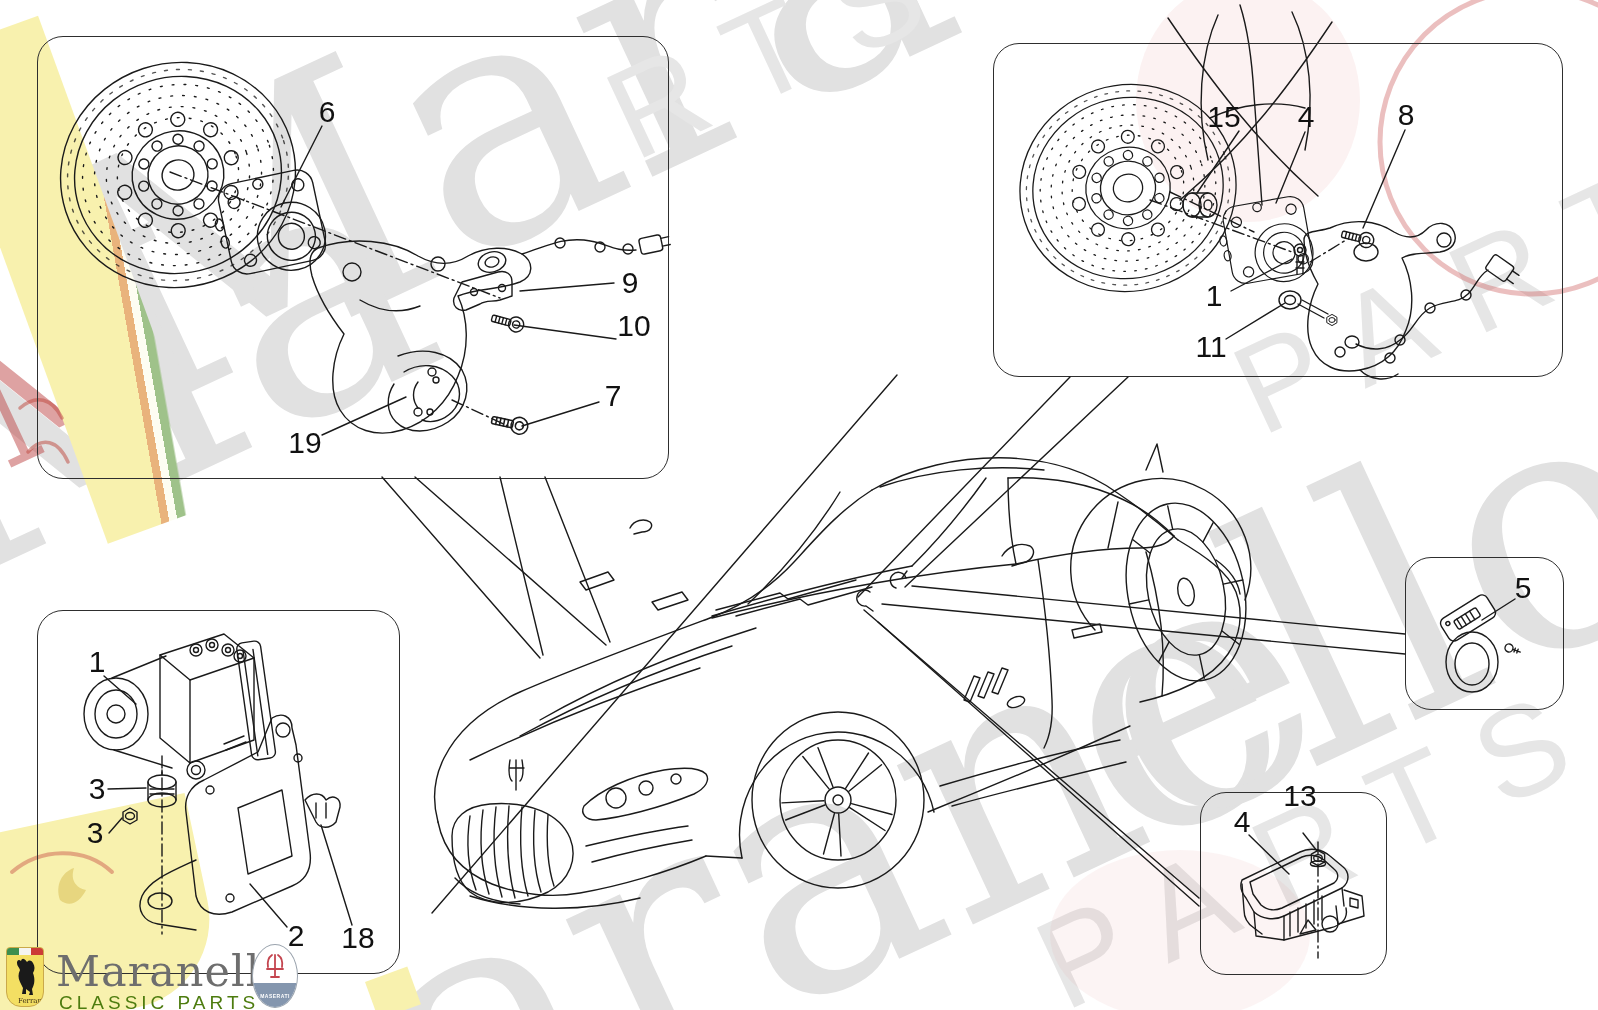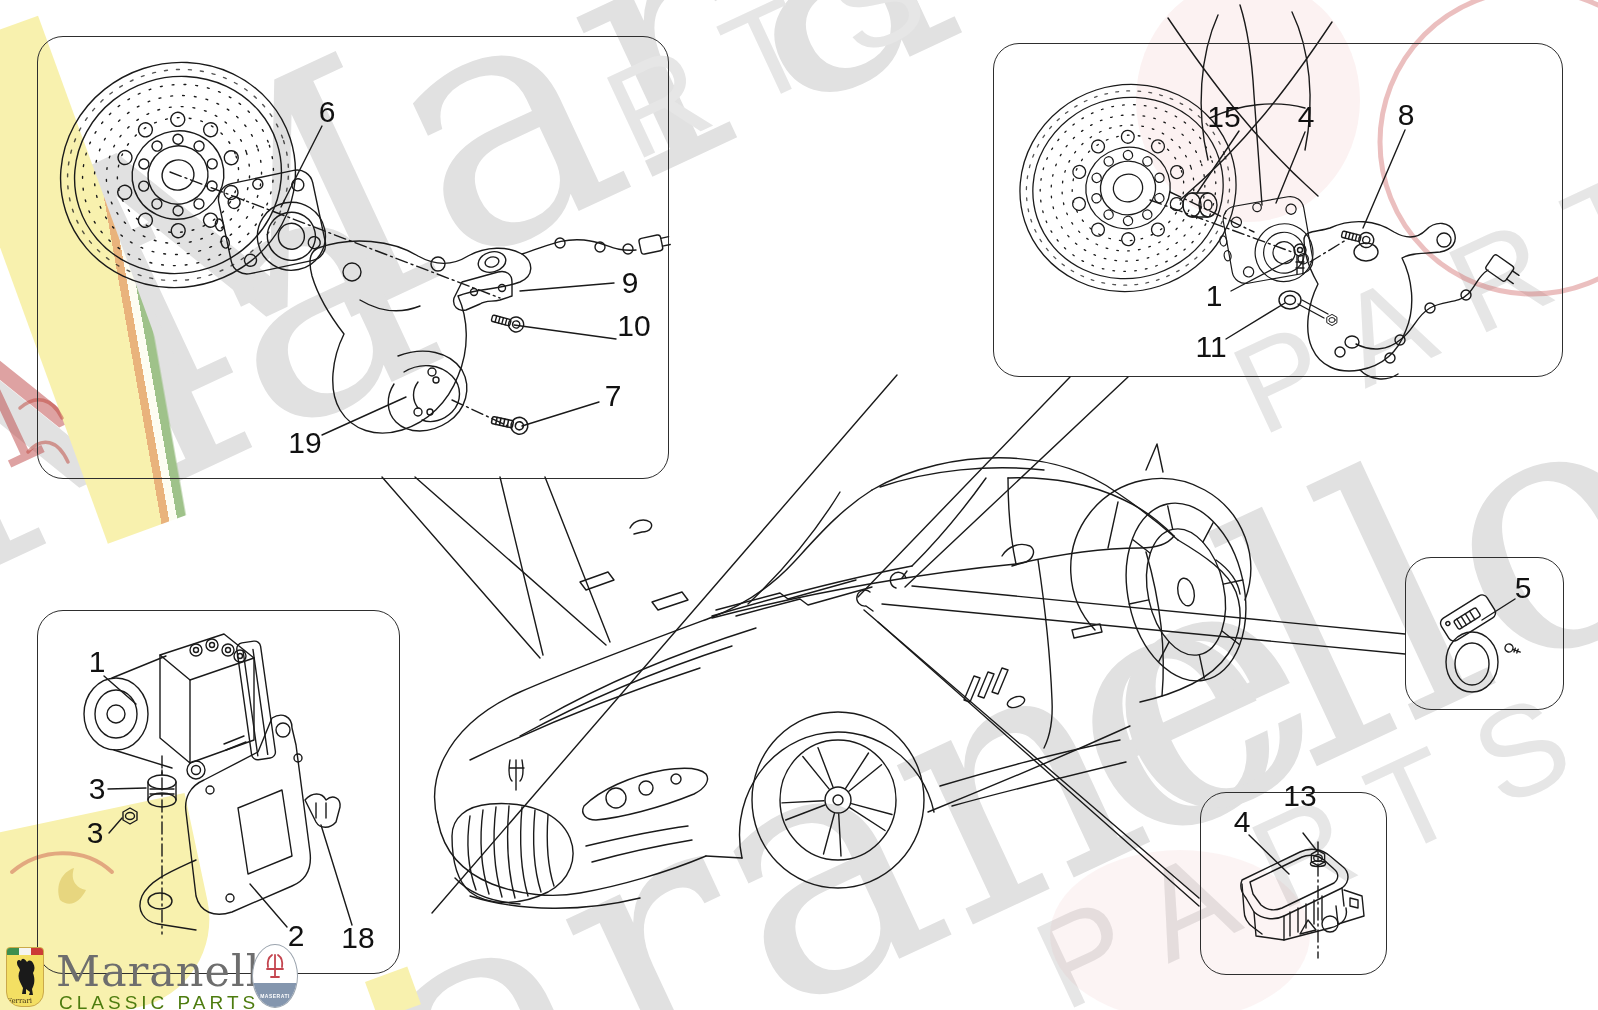--- a/index.html
+++ b/index.html
@@ -28,21 +28,21 @@
           font-family:"Liberation Sans",sans-serif;}
   
   .logo{position:absolute;left:0;top:938px;width:340px;height:72px;}
   .logo-name{position:absolute;left:56px;top:8px;font-family:"DejaVu Serif",serif;
              font-size:43px;color:#6e6e6e;letter-spacing:1px;}
   .logo-tag{position:absolute;left:59px;top:54px;font-size:19px;letter-spacing:4px;color:#4d7c0f;}
   .shield{position:absolute;left:6px;top:9px;width:36px;height:58px;background:#f3df63;
           border:1px solid #caa94a;border-radius:4px 4px 15px 15px;overflow:hidden;}
   .shield .stripes{position:absolute;left:0;top:0;width:100%;height:7px;
           background:linear-gradient(90deg,#3d8f4e 0 33%,#f5f5f0 33% 66%,#cc3b36 66% 100%);}
-  .shield .fname{position:absolute;left:0;bottom:1px;width:100%;text-align:left;
+  .shield .fname{position:absolute;left:0;bottom:1px;width:100%;text-align:right;
           font-family:"DejaVu Serif",serif;font-size:7px;color:#3a2c14;}
   .moval{position:absolute;left:252px;top:6px;width:44px;height:62px;border-radius:50%;
          background:#fff;border:1px solid #9aa3ad;overflow:hidden;}
   .moval .band{position:absolute;left:0;bottom:0;width:100%;height:38%;background:#8496ae;}
   .moval .mtext{position:absolute;left:0;bottom:8px;width:100%;text-align:center;
          font-size:5px;letter-spacing:.5px;color:#fff;font-weight:bold;}
 </style>
 </head>
 <body>
 

